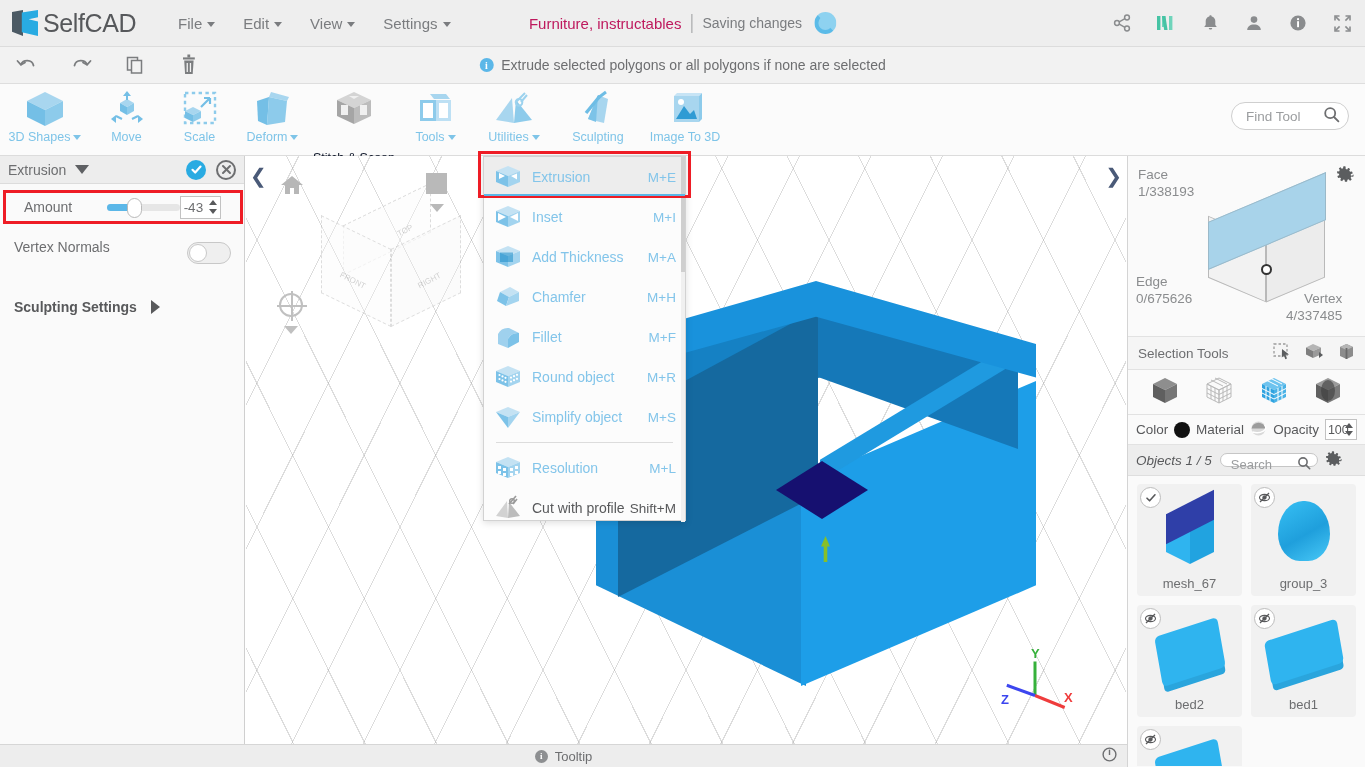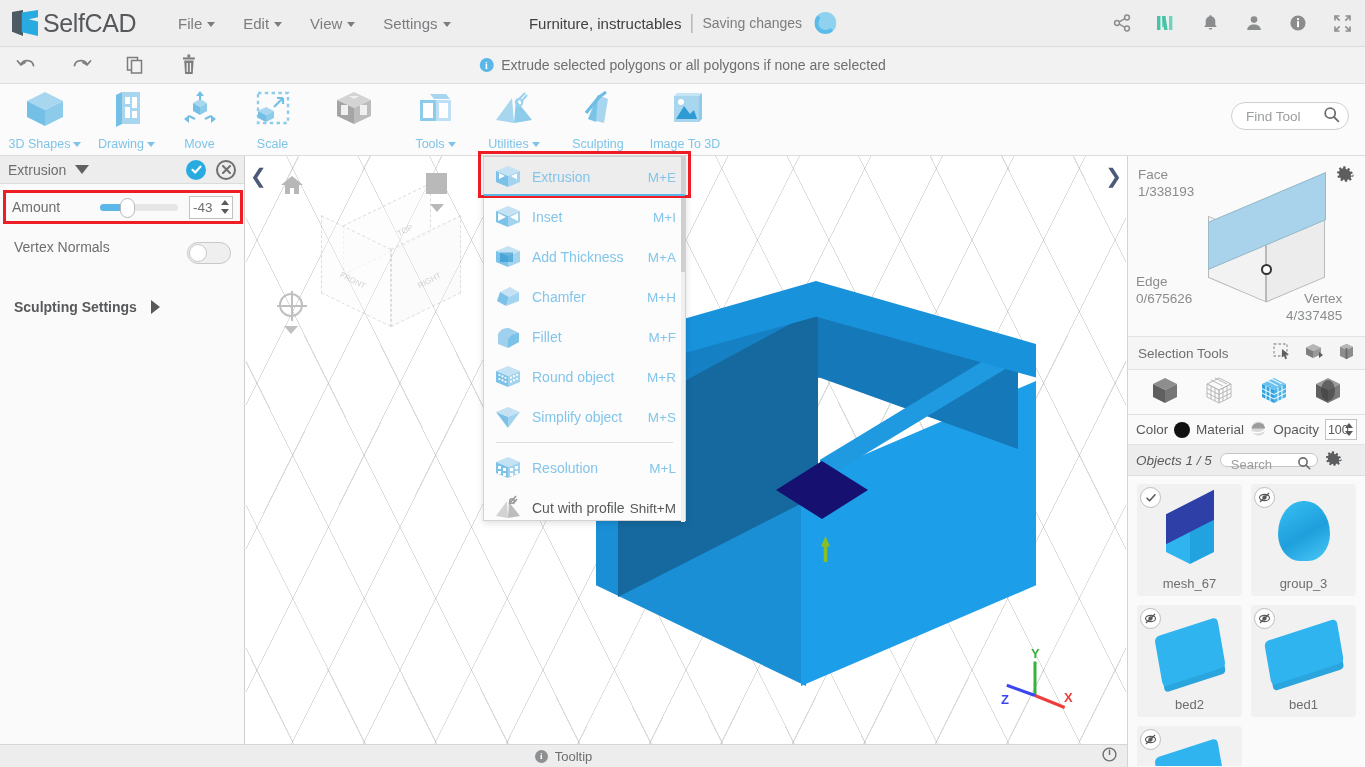--- a/index.html
+++ b/index.html
@@ -38,21 +38,21 @@
   }
   .menu-item .caret{
     display:inline-block; margin-left:5px;
     border-left:4px solid transparent; border-right:4px solid transparent;
     border-top:5px solid #7a7c7f; vertical-align:middle;
   }
   .doc-title{
     position:absolute; left:50%; transform:translateX(-50%);
     display:flex; align-items:center; white-space:nowrap;
   }
-  .doc-name{ font-size:15px; color:#404040; }
+  .doc-name{ font-size:15px; color:#be185d; }
   .doc-sep{ width:1px; height:19px; background:#9a9c9e; margin:0 10px; }
   .doc-status{ font-size:14px; color:#7a7c7f; }
   .spinner{
     width:22px; height:22px; border-radius:50%; margin-left:12px;
     border:4px solid #5bbbe8; border-right-color:transparent; border-top-color:transparent;
     background:#8ed2f0;
   }
   .top-icons{
     position:absolute; right:12px; display:flex; align-items:center; gap:22px;
   }
@@ -81,21 +81,21 @@
     position:absolute; left:0; top:84px; width:1365px; height:72px;
     background:#fbfbfb; border-bottom:1px solid #dcdcdc;
     display:flex; align-items:flex-start;
   }
   .rb{
     width:73px; height:71px; display:flex; flex-direction:column;
     align-items:center; justify-content:flex-start; padding-top:5px;
     color:#7ec4e8; font-size:12.5px; position:relative;
   }
   .rb .ic{ height:40px; display:flex; align-items:center; justify-content:center; }
-  .rb .lbl{ margin-top:8px; white-space:nowrap; }
+  .rb .lbl{ margin-top:1px; white-space:nowrap; }
   .rb.wide{ width:90px; }
   .rb.w2{ width:84px; }
   .rb.dark{ color:#0f172a;gap:21px; }
   .rb.active{ background:#ededed; }
   .rb .caret{
     display:inline-block; margin-left:3px;
     border-left:4px solid transparent; border-right:4px solid transparent;
     border-top:5px solid #7ec4e8; vertical-align:middle;
   }
   .findtool{
@@ -122,21 +122,21 @@
   }
   .lp-actions{ margin-left:auto; display:flex; gap:10px; align-items:center; }
   .ok-btn{ width:20px; height:20px; border-radius:50%; background:#29abe2; display:flex; align-items:center; justify-content:center; }
   .x-btn{ width:20px; height:20px; border-radius:50%; border:2px solid #6d6e70; display:flex; align-items:center; justify-content:center; color:#6d6e70; font-size:12px; }
   .amount-hl{
     position:absolute; left:3px; top:34px; width:240px; height:34px;
     border:3px solid #ee1c25;
   }
   .amount-row{
     position:absolute; left:0; top:34px; width:245px; height:34px;
-    display:flex; align-items:center; padding:0 12px;
+    display:flex; align-items:center; padding:0 24px;
   }
   .amount-lbl{ font-size:14px; color:#6d6e70; width:88px; }
   .slider{ position:relative; width:78px; height:7px; background:#e6e6e6; border-radius:4px; }
   .slider .fill{ position:absolute; left:0; top:0; height:7px; width:26px; background:#5bb7e8; border-radius:4px; }
   .slider .knob{
     position:absolute; left:20px; top:-6px; width:15px; height:20px;
     background:#fff; border:1px solid #b9b9b9; border-radius:8px;
   }
   .numbox{
     margin-left:auto; width:44px; height:23px; border:1px solid #c2c2c2; background:#fff;
@@ -482,33 +482,20 @@
         <svg width="44" height="40" viewBox="0 0 44 40">
             <polygon points="22,3 40,12 22,21 4,12" fill="#a8d6ef"></polygon>
             <polygon points="4,12 22,21 22,37 4,28" fill="#74bfe6"></polygon>
             <polygon points="22,21 40,12 40,28 22,37" fill="#8dcbeb"></polygon>
           </svg>
       </span>
       <span class="lbl"><span>3D Shapes</span><i class="caret"></i></span>
     </div>
     <div class="rb">
       <span class="ic">
-        <svg width="42" height="40" viewBox="0 0 42 40">
-            <polygon points="10,6 16,3 16,35 10,38" fill="#74bfe6"></polygon>
-            <rect x="16" y="3" width="18" height="32" fill="#a8d6ef"></rect>
-            <rect x="19" y="8" width="5" height="7" fill="#fff"></rect>
-            <rect x="26" y="8" width="5" height="11" fill="#fff"></rect>
-            <rect x="19" y="18" width="5" height="11" fill="#fff"></rect>
-            <rect x="26" y="22" width="5" height="7" fill="#fff"></rect>
-          </svg>
-      </span>
-      <span class="lbl"><span>Drawing</span><i class="caret"></i></span>
-    </div>
-    <div class="rb">
-      <span class="ic">
         <svg width="44" height="40" viewBox="0 0 44 40">
             <polygon points="22,10 29,14 22,18 15,14" fill="#a8d6ef"></polygon>
             <polygon points="15,14 22,18 22,26 15,22" fill="#74bfe6"></polygon>
             <polygon points="22,18 29,14 29,22 22,26" fill="#8dcbeb"></polygon>
             <path d="M22 2 l4 5h-8z" fill="#74bfe6"></path>
             <rect x="21" y="6" width="2" height="5" fill="#74bfe6"></rect>
             <path d="M6 30 l5-4v8z" fill="#74bfe6"></path>
             <path d="M38 30 l-5-4v8z" fill="#74bfe6"></path>
             <path d="M11 27 l6 3 M33 27 l-6 3" stroke="#74bfe6" stroke-width="2" fill="none"></path>
           </svg>
@@ -519,20 +506,30 @@
       <span class="ic">
         <svg width="42" height="40" viewBox="0 0 42 40">
             <rect x="6" y="4" width="30" height="30" fill="none" stroke="#8dcbeb" stroke-width="2.4" stroke-dasharray="3.4 3.4"></rect>
             <polygon points="14,14 22,18 14,22 6,18" fill="#a8d6ef" transform="translate(0,4)"></polygon>
             <polygon points="6,22 14,26 14,33 6,29" fill="#74bfe6"></polygon>
             <polygon points="14,26 22,22 22,29 14,33" fill="#8dcbeb"></polygon>
             <path d="M22 18 l9-9 M31 9 h-6 M31 9 v6" stroke="#74bfe6" stroke-width="2.2" fill="none"></path>
           </svg>
       </span>
       <span class="lbl">Scale</span>
+    </div>
+    <div class="rb">
+      <span class="ic">
+        <svg width="44" height="40" viewBox="0 0 44 40">
+            <polygon points="20,3 38,8 36,12 18,8" fill="#a8d6ef"></polygon>
+            <polygon points="18,8 36,12 34,33 16,36" fill="#8dcbeb"></polygon>
+            <polygon points="6,12 18,8 16,36 7,32" fill="#74bfe6"></polygon>
+          </svg>
+      </span>
+      <span class="lbl"><span>Deform</span><i class="caret"></i></span>
     </div>
     <div class="rb wide dark">
       <span class="ic">
         <svg width="44" height="40" viewBox="0 0 44 40">
             <polygon points="22,3 39,11 22,19 5,11" fill="#d4d4d4"></polygon>
             <polygon points="5,11 22,19 22,35 5,27" fill="#a5a5a5"></polygon>
             <polygon points="22,19 39,11 39,27 22,35" fill="#bcbcbc"></polygon>
             <rect x="9" y="16" width="7" height="10" fill="#f0f0f0"></rect>
             <rect x="28" y="16" width="7" height="10" fill="#f0f0f0"></rect>
             <polygon points="17,7 27,7 22,10" fill="#f0f0f0"></polygon>

